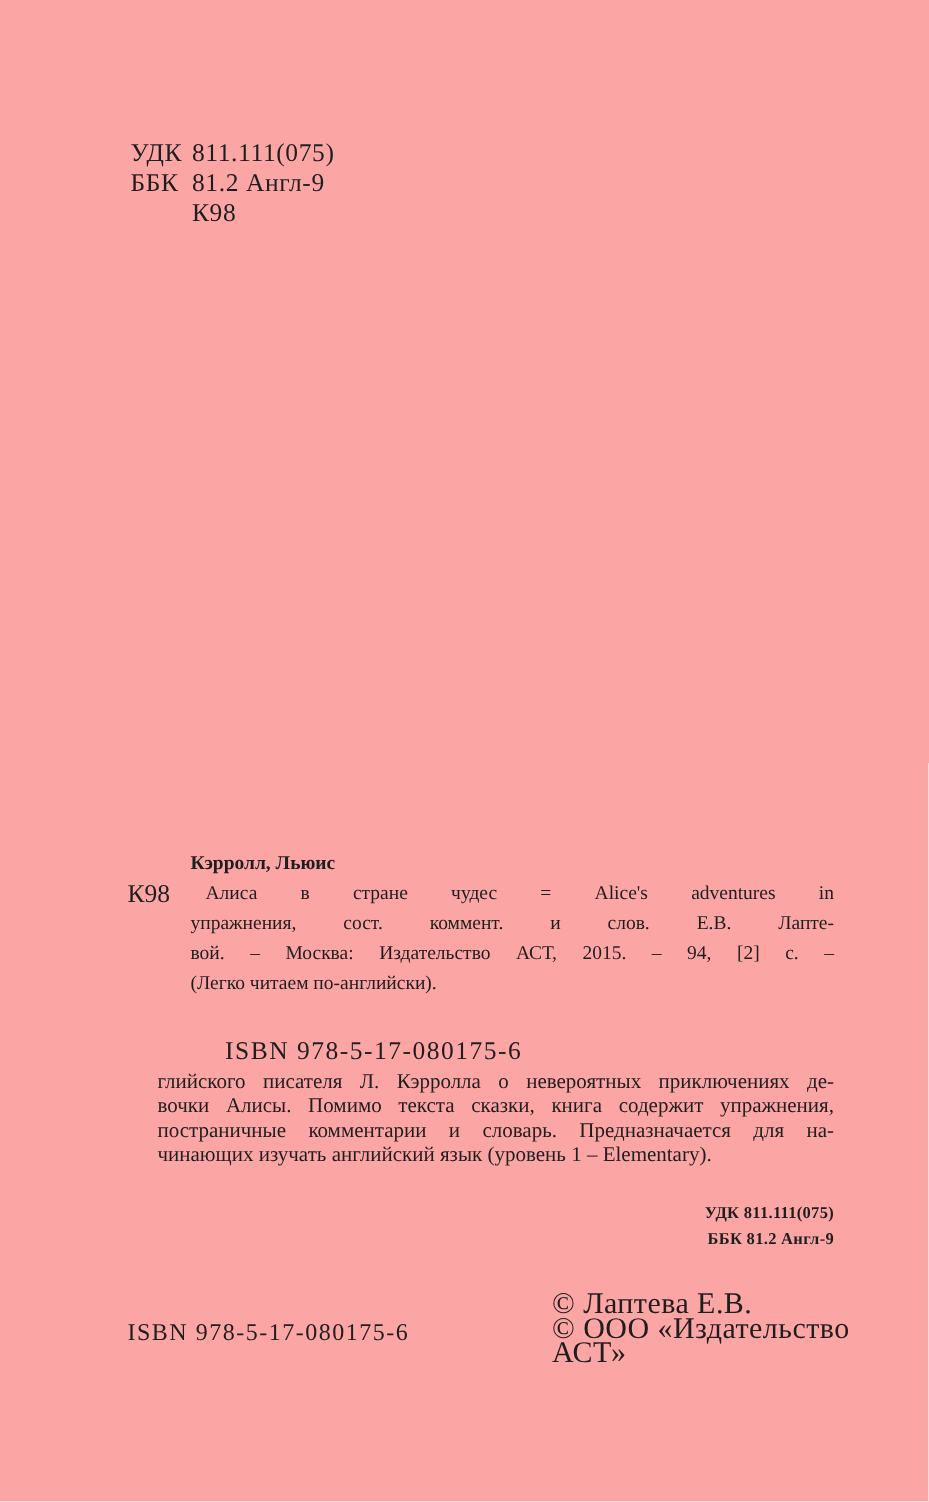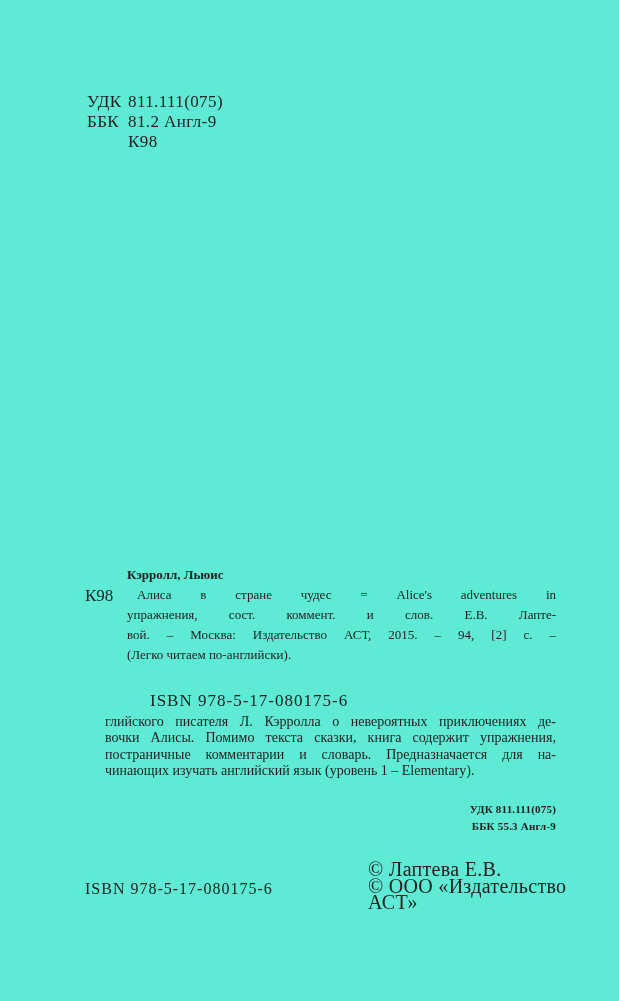--- a/index.html
+++ b/index.html
@@ -1,20 +1,20 @@
 <!DOCTYPE html>
 <html><head>
 <meta charset="utf-8">
 <style>
   html, body { margin: 0; padding: 0; background: #ffffff; }
   .page {
     position: relative;
     width: 619px;
     height: 1001px;
-    background: #5eead4;
+    background: #fca5a5;
     font-family: "Liberation Serif", "DejaVu Serif", serif;
     color: #1e1e1e;
     overflow: hidden;
   }
 
   
   .top-codes {
     position: absolute;
     left: 87px;
     top: 92px;
@@ -130,21 +130,21 @@
 
   <div class="annotation">
     <div class="jline">глийского писателя Л. Кэрролла о невероятных приключениях де-</div>
     <div class="jline">вочки Алисы. Помимо текста сказки, книга содержит упражнения,</div>
     <div class="jline">постраничные комментарии и словарь. Предназначается для на-</div>
     <div class="lline">чинающих изучать английский язык (уровень 1 – Elementary).</div>
   </div>
 
   <div class="codes-right">
     <div>УДК 811.111(075)</div>
-    <div>ББК 55.3 Англ-9</div>
+    <div>ББК 81.2 Англ-9</div>
   </div>
 
   <div class="footer-isbn">ISBN 978-5-17-080175-6</div>
 
   <div class="footer-copy">
     <div>© Лаптева Е.В.</div>
     <div>© ООО «Издательство АСТ»</div>
   </div>
 
 </div>

